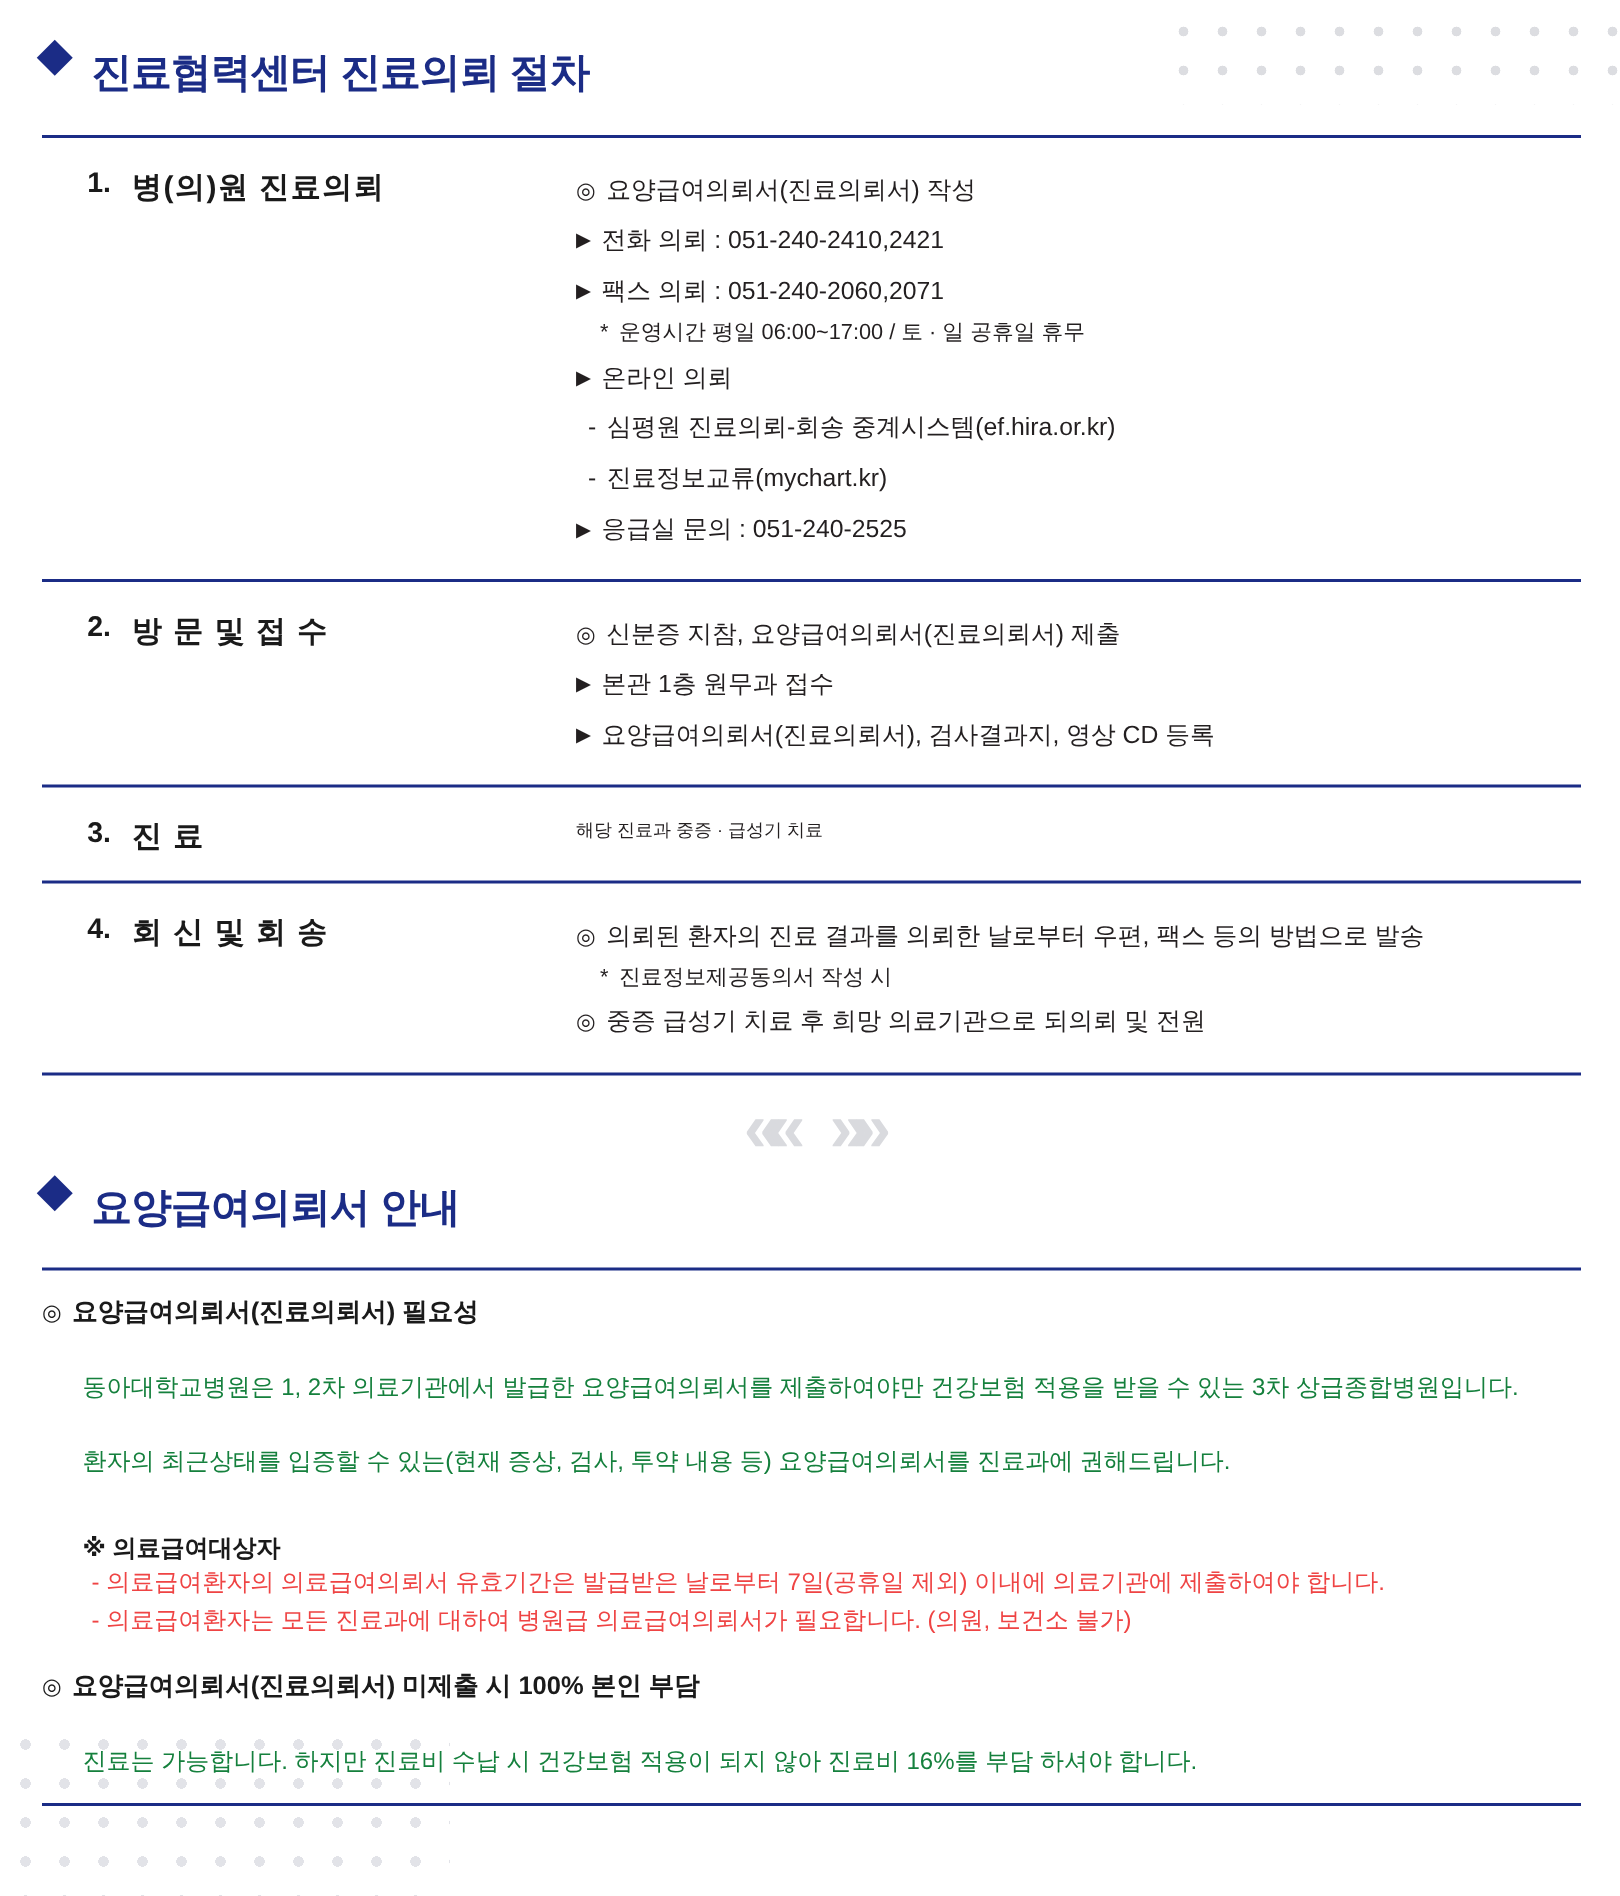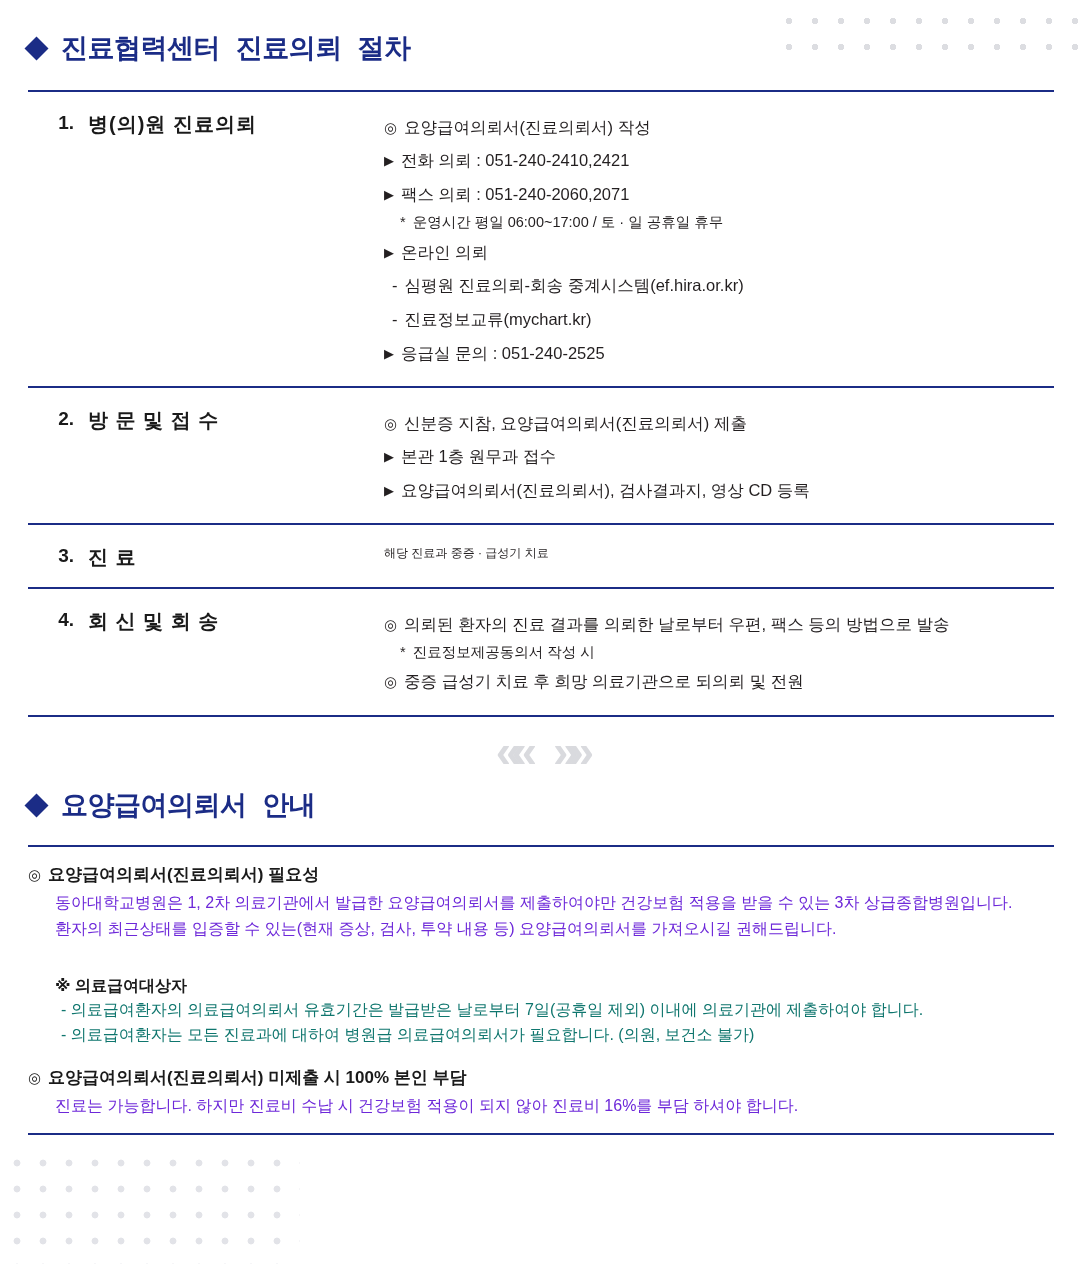--- a/index.html
+++ b/index.html
@@ -25,21 +25,21 @@
   .dots-bl {
     position: absolute; left: 0; bottom: 0;
     width: 300px; height: 120px;
     background-image: radial-gradient(#e2e3e8 3.4px, transparent 3.6px);
     background-size: 26px 26px;
     background-position: 4px 6px;
   }
 
   
   .sec-head {
-    display: flex; align-items: center; gap: 12px; font-family: Liberation Mono, monospace;
+    display: flex; gap: 12px;
   }
   .diamond {
     width: 0; height: 0; transform: rotate(45deg);
     width: 17px; height: 17px; background: #1b2c86; transform: rotate(45deg);
     display: inline-block; margin-right: 4px;
   }
   .sec-title {
     font-size: 27px; font-weight: bold; color: #1b2c86; letter-spacing: -0.5px;
   }
 
@@ -87,27 +87,27 @@
   }
   .chev { font-size: 46px; line-height: 1; font-weight: bold; letter-spacing: -10px; }
 
   
   .guide { position: absolute; left: 28px; top: 845px; width: 1026px; }
   .g-block { padding: 8px 0 2px 0; }
   .g-head {
     font-size: 17px; font-weight: bold; color: #1a1a1a; padding: 8px 0 4px 0;
   }
   .g-text {
-    font-size: 16px; color: #6d28d9; line-height: 1.62; padding-left: 27px;
+    font-size: 16px; color: #15803d; line-height: 1.62; padding-left: 27px; margin-top: 23px;
   }
   .g-sub {
     font-size: 16px; font-weight: bold; color: #1a1a1a; padding-left: 27px; padding-top: 7px; margin-top: 27px;
   }
   .g-item {
-    font-size: 16px; color: #0f766e; line-height: 1.6; padding-left: 33px;
+    font-size: 16px; color: #ef4444; line-height: 1.6; padding-left: 33px;
   }
   .g-rule-top { border-top: 2.5px solid #1b2c86; }
   .g-rule-bottom { border-top: 2.5px solid #1b2c86; margin-top: 12px; }
 </style>
 </head>
 <body>
 
 <div class="page">
 
   <div class="dots-tr"></div>
@@ -186,21 +186,21 @@
   </div>
 
   <div class="guide">
     <div class="g-rule-top"></div>
 
     <div class="g-block">
       <div class="g-head">
         <span class="mk mk-circ">◎</span><span>요양급여의뢰서(진료의뢰서) 필요성</span>
       </div>
       <div class="g-text">동아대학교병원은 1, 2차 의료기관에서 발급한 요양급여의뢰서를 제출하여야만 건강보험 적용을 받을 수 있는 3차 상급종합병원입니다.</div>
-      <div class="g-text">환자의 최근상태를 입증할 수 있는(현재 증상, 검사, 투약 내용 등) 요양급여의뢰서를 가져오시길 권해드립니다.</div>
+      <div class="g-text">환자의 최근상태를 입증할 수 있는(현재 증상, 검사, 투약 내용 등) 요양급여의뢰서를 진료과에 권해드립니다.</div>
       <div class="g-sub">※ 의료급여대상자</div>
       <div class="g-item">- 의료급여환자의 의료급여의뢰서 유효기간은 발급받은 날로부터 7일(공휴일 제외) 이내에 의료기관에 제출하여야 합니다.</div>
       <div class="g-item">- 의료급여환자는 모든 진료과에 대하여 병원급 의료급여의뢰서가 필요합니다. (의원, 보건소 불가)</div>
     </div>
 
     <div class="g-block">
       <div class="g-head">
         <span class="mk mk-circ">◎</span><span>요양급여의뢰서(진료의뢰서) 미제출 시 100% 본인 부담</span>
       </div>
       <div class="g-text">진료는 가능합니다. 하지만 진료비 수납 시 건강보험 적용이 되지 않아 진료비 16%를 부담 하셔야 합니다.</div>

